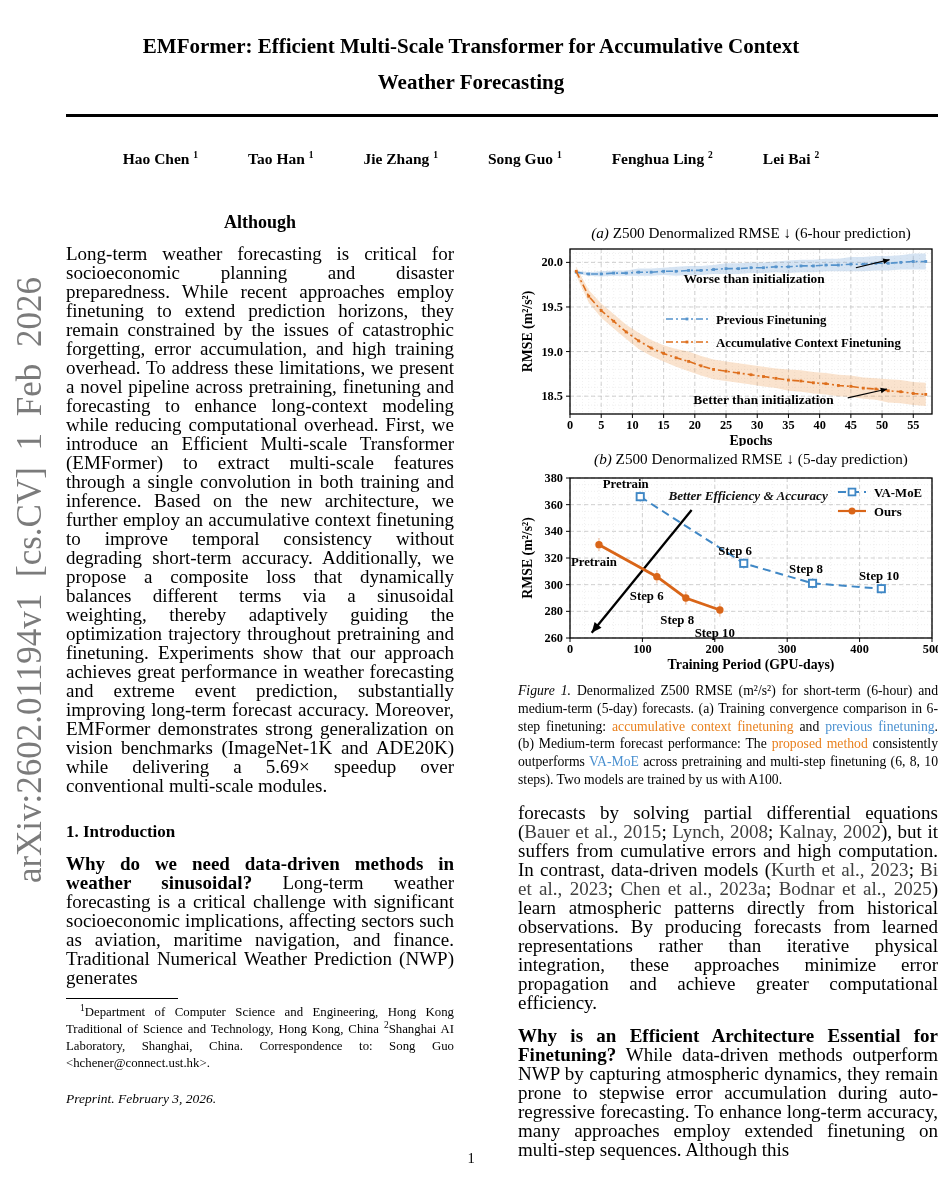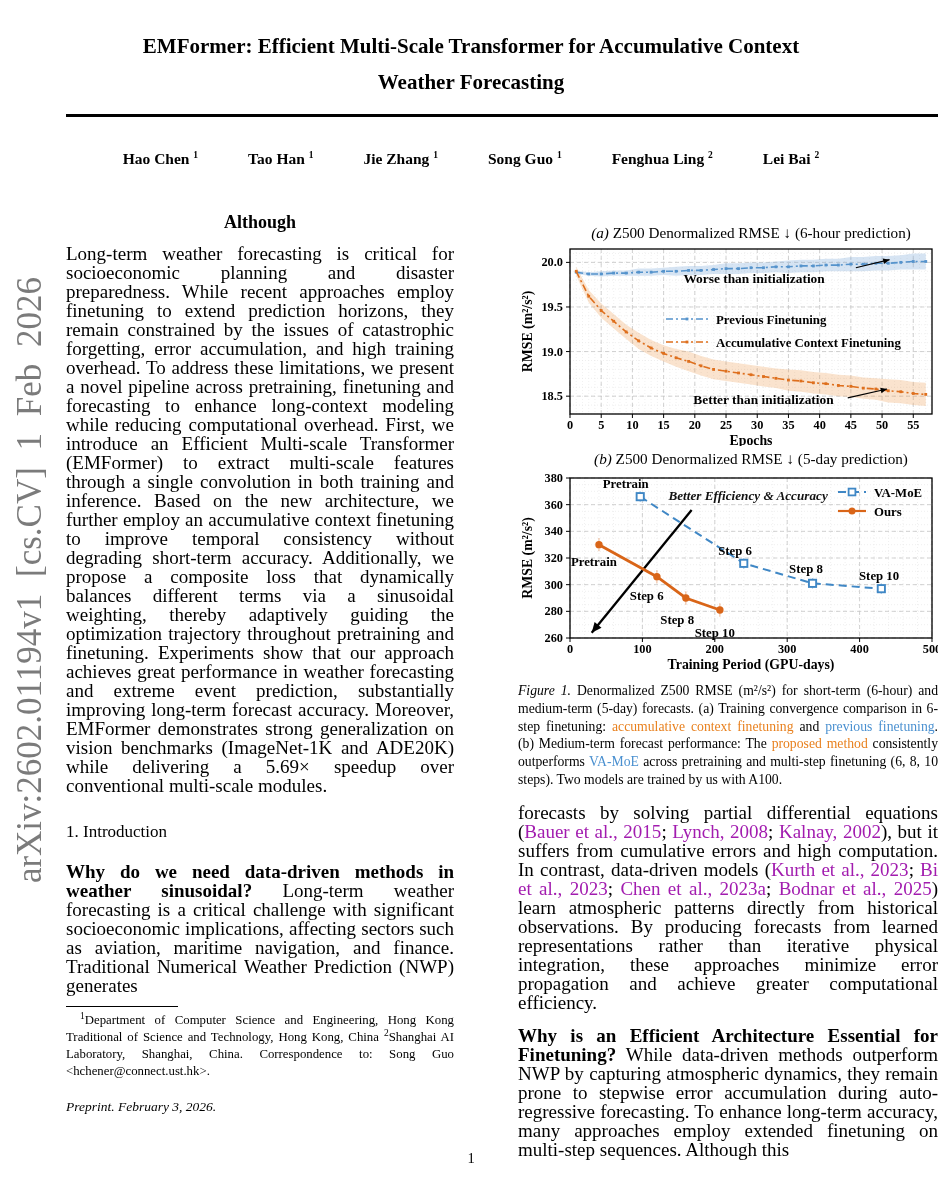--- a/index.html
+++ b/index.html
@@ -14,34 +14,34 @@
     font-size:21px;font-weight:bold;line-height:36px;}
   .title-rule{position:absolute;top:114px;left:66px;width:872px;height:3px;background:#000;}
   .authors-line{position:absolute;top:150px;left:33px;width:876px;text-align:center;
     font-size:15.5px;font-weight:bold;}
   .author{margin:0 25px;white-space:nowrap;}
   sup{font-size:9.5px;line-height:0;}
 
   .col-left{position:absolute;left:66px;top:212px;width:388px;}
   .abstract-heading{text-align:center;font-size:18px;font-weight:bold;margin:0 0 11px 0;}
   .body-text{font-size:19px;line-height:19px;text-align:justify;}
-  .intro-heading{font-size:17px;font-weight:normal;margin:27px 0 20px 0;}
+  .intro-heading{font-size:17px;font-weight:bold;margin:27px 0 12px 0;}
   .fn-rule{width:112px;height:1.2px;background:#000;margin-top:11px;}
   .footnote{font-size:12.8px;line-height:16.8px;text-align:justify;margin-top:5px;text-indent:14px;}
   .preprint{font-style:italic;font-size:13.5px;margin-top:20px;}
 
   .col-right{position:absolute;left:518px;top:224px;width:420px;}
   svg.chart{display:block;}
   #chart-b{margin-top:4px;}
   .caption{font-size:13.7px;line-height:17.8px;text-align:justify;margin-top:7px;}
   .col-right .body-text{margin-top:14px;}
 
   .seg-italic{font-style:italic;}
   .seg-bold{font-weight:bold;}
-  .seg-cite{color:#a21caf;}
+  .seg-cite{color:#404040;}
   .seg-orange{color:#e8801e;}
   .seg-blue{color:#4a90d0;}
 
   .pageno{position:absolute;top:1150px;left:0;width:942px;text-align:center;font-size:14.5px;}
 
   
   svg text{font-family:"Liberation Serif",serif;fill:#000;}
   .ctitle{font-size:15.2px;}
   .pfx{font-style:italic;}
   .tick{font-size:12.3px;font-weight:bold;}

